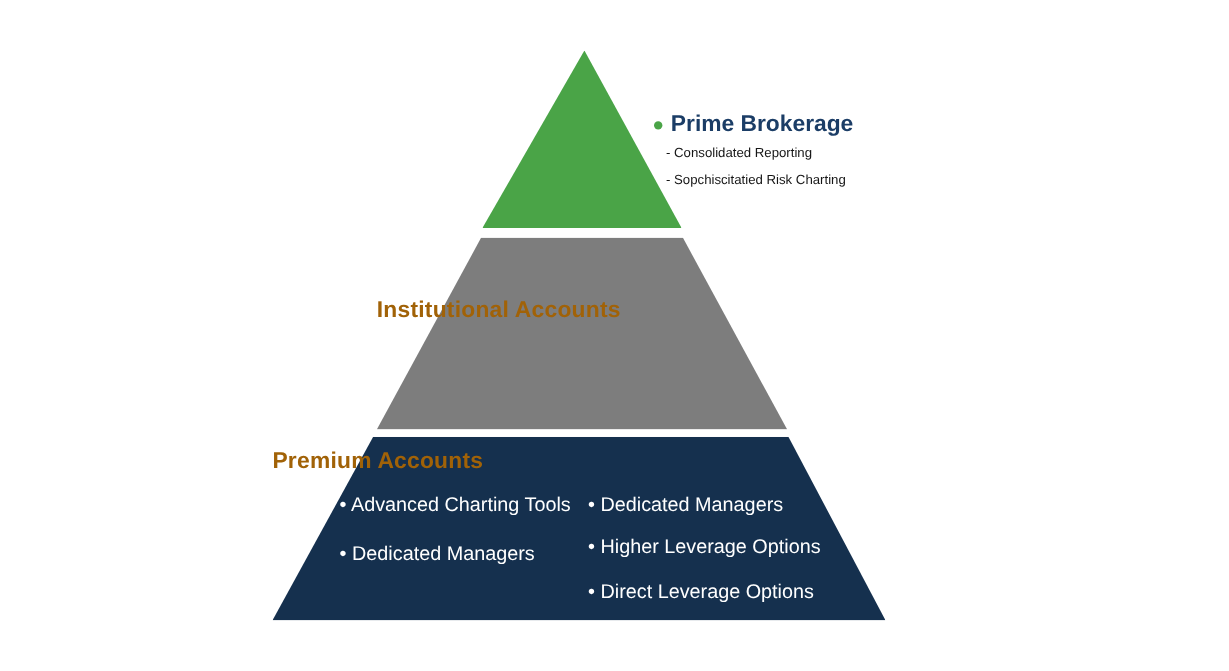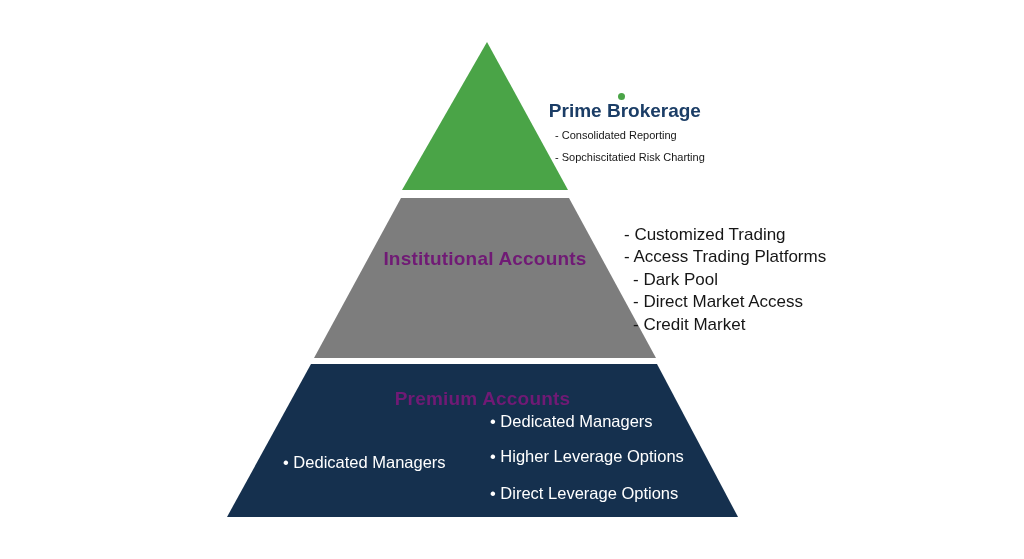--- a/index.html
+++ b/index.html
@@ -22,28 +22,28 @@
     background: #7d7d7d;
     clip-path: polygon(87px 0, 255px 0, 342px 160px, 0 160px);
   }
   .tier-bottom {
     left: 227px; top: 364px; width: 511px; height: 153px;
     background: #15304e;
     clip-path: polygon(84px 0, 430px 0, 511px 153px, 0 153px);
   }
   .tier-label {
     position: absolute;
-    text-align: center;
-    color: #701a75;
+    text-align: left;
+    color: #a16207;
     font-weight: bold;
     font-size: 19px;
     letter-spacing: 0.2px;
   }
   .label-institutional { left: 314px; top: 248px; width: 342px; }
-  .label-premium { left: 227px; top: 388px; width: 511px; }
+  .label-premium { left: 227px; top: 374px; width: 511px; }
 
   .pyr-bullet {
     position: absolute;
     color: #ffffff;
     font-size: 16.5px;
     white-space: nowrap;
   }
   .pb-l1 { left: 283px; top: 412px; }
   .pb-l2 { left: 283px; top: 453px; }
   .pb-r1 { left: 490px; top: 412px; }
@@ -52,21 +52,20 @@
 
   .prime-block {
     position: absolute;
     left: 545px; top: 93px;
     white-space: nowrap;
   }
   .prime-title-row {
     display: flex;
     align-items: center;
     margin-bottom: 2px;
-    flex-direction: column;
   }
   .green-dot {
     display: inline-block;
     width: 7px; height: 7px;
     border-radius: 50%;
     background: #4aa447;
     margin-right: 7px;
   }
   .prime-title {
     color: #1b3d66;
@@ -98,35 +97,29 @@
 <div class="stage">
 
   <div class="tier tier-top"></div>
   <div class="tier tier-middle"></div>
   <div class="tier tier-bottom"></div>
 
   <div class="tier-label label-institutional">Institutional Accounts</div>
 
   <div class="tier-label label-premium">Premium Accounts</div>
 
+  <div class="pyr-bullet pb-l1">• Advanced Charting Tools</div>
   <div class="pyr-bullet pb-l2">• Dedicated Managers</div>
   <div class="pyr-bullet pb-r1">• Dedicated Managers</div>
   <div class="pyr-bullet pb-r3">• Direct Leverage Options</div>
   <div class="pyr-bullet pb-r2">• Higher Leverage Options</div>
 
   <div class="prime-block">
     <div class="prime-title-row">
       <span class="green-dot"></span>
       <span class="prime-title">Prime Brokerage</span>
     </div>
     <div class="prime-item">- Consolidated Reporting</div>
     <div class="prime-item">- Sopchiscitatied Risk Charting</div>
   </div>
 
-  <div class="middle-list">
-    <div class="middle-item">- Customized Trading</div>
-    <div class="middle-item">- Access Trading Platforms</div>
-    <div class="middle-item indent">- Dark Pool</div>
-    <div class="middle-item indent">- Direct Market Access</div>
-    <div class="middle-item indent">- Credit Market</div>
-  </div>
 
 </div>
 
 </body></html>

